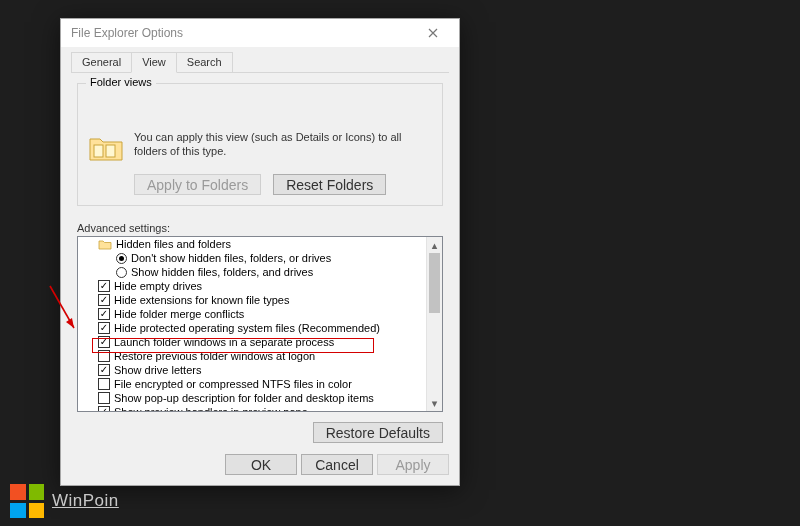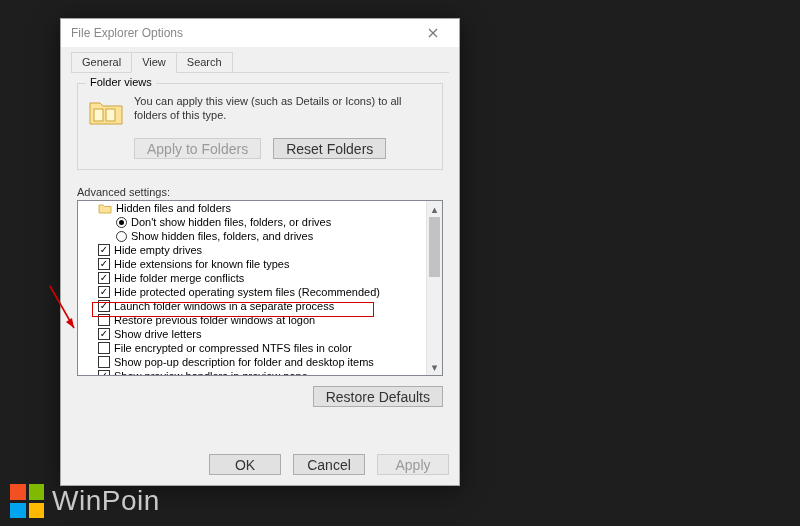--- a/index.html
+++ b/index.html
@@ -66,21 +66,21 @@
     border: 1px solid #d6d6d6;
     padding: 10px 8px 10px 8px;
     position: relative;
   }
   .groupbox-label {
     position: absolute; top: -8px; left: 8px;
     background: #f0f0f0;
     padding: 0 4px;
   }
   .folderviews-row {
-    display: flex; gap: 8px;
+    display: flex; gap: 8px; margin-top: 36px;
   }
   .folder-icon {
     width: 40px; height: 36px;
     display: flex; align-items: center; justify-content: center;
   }
   .folder-icon svg { width: 36px; height: 30px; }
   .fv-text { flex: 1; color: #333; line-height: 1.3; }
   .fv-buttons {
     display: flex; gap: 12px; margin-top: 8px; margin-left: 48px;
   }
@@ -144,21 +144,21 @@
   }
   .small-folder {
     width:14px; height:12px; display:inline-block;
   }
   .small-folder svg { width:14px; height:12px; display:block;}
   .restore-row {
     display:flex; justify-content:flex-end; margin-top: 10px;
   }
   .bottom-buttons {
     position:absolute; left:0; right:0; bottom:4px;
-    display:flex; justify-content:flex-end; gap:12px;
+    display:flex; justify-content:flex-end; gap:4px;
     padding: 6px 10px;
   }
   .bottom-buttons .btn { min-width: 72px; }
   
   .red-box {
     position:absolute;
     border: 1.5px solid #d40000;
     pointer-events:none;
   }
   
@@ -172,21 +172,21 @@
     color:#c8c8c8;
   }
   .brand-grid {
     width:34px; height:34px;
     display:grid; grid-template-columns:1fr 1fr; grid-template-rows:1fr 1fr; gap:3px;
   }
   .brand-grid span:nth-child(1){background:#f25022;}
   .brand-grid span:nth-child(2){background:#7fba00;}
   .brand-grid span:nth-child(3){background:#00a4ef;}
   .brand-grid span:nth-child(4){background:#ffb900;}
-  .brand-text { font-size:28px; font-weight:300; letter-spacing:0.5px;}
+  .brand-text { font-size:17px; font-weight:300; letter-spacing:0.5px;text-decoration:underline;}
 </style>
 </head>
 <body>
 
 <div class="dialog">
   <div class="titlebar">
     <div class="titlebar-title">File Explorer Options</div>
     <div class="close-btn">
       <svg viewBox="0 0 10 10">
           <path d="M1 1 L9 9 M9 1 L1 9" stroke="#777" stroke-width="1.2"></path>

